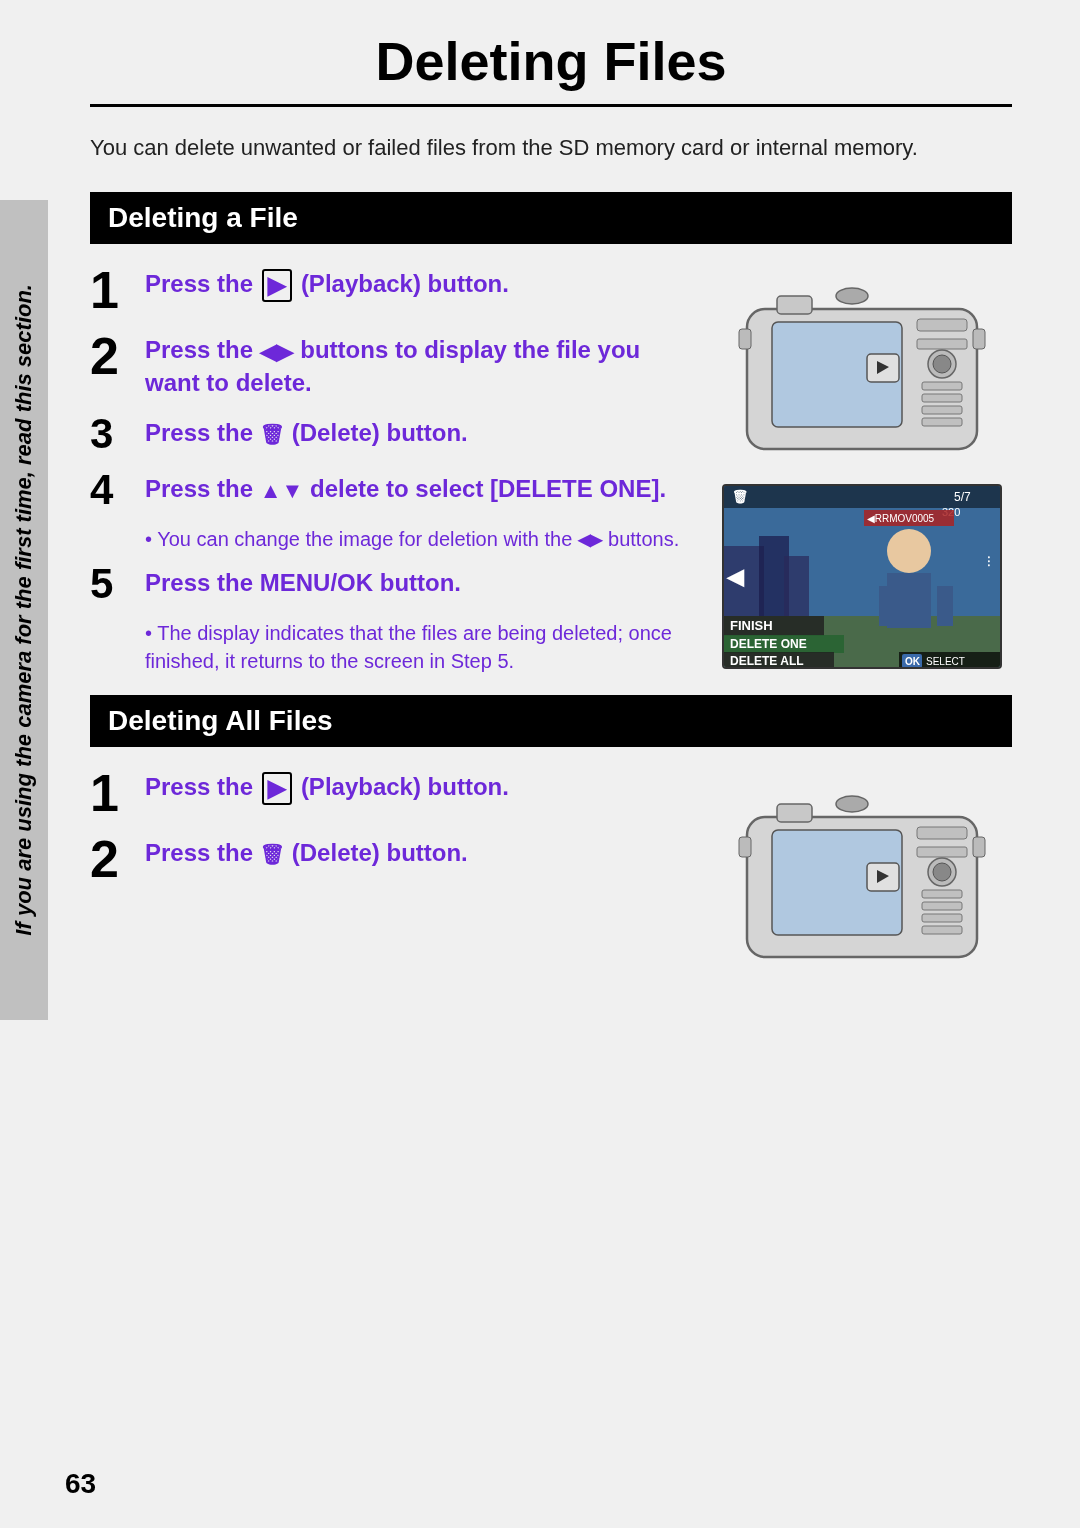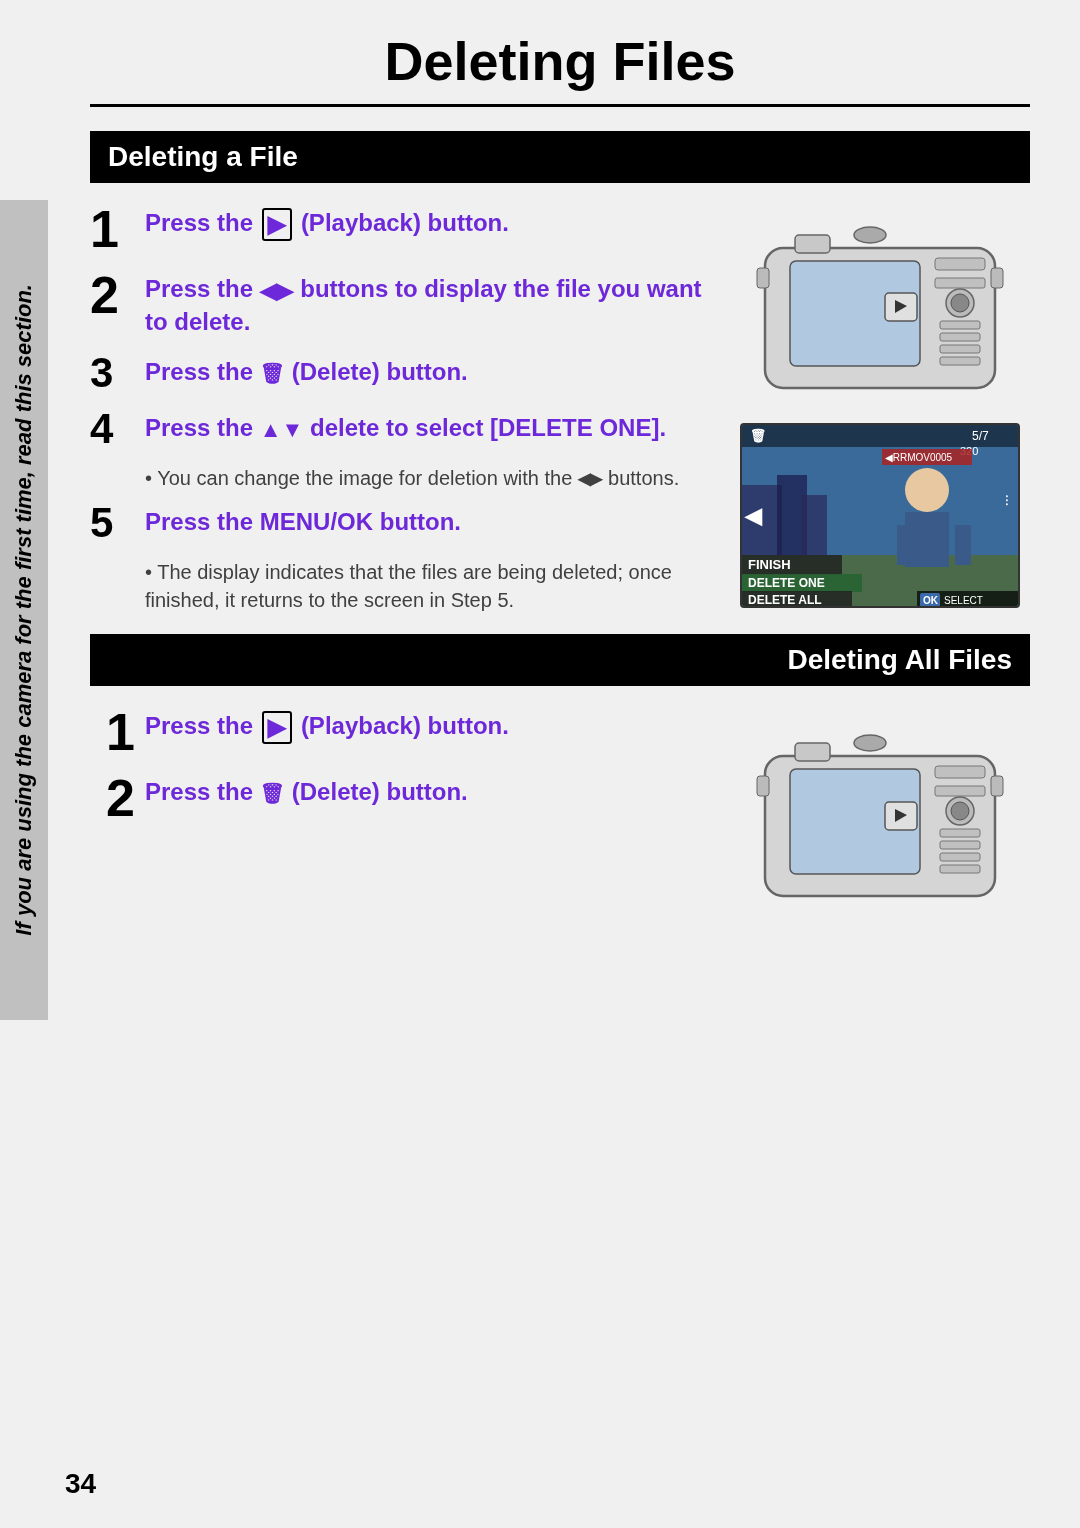--- a/index.html
+++ b/index.html
@@ -44,21 +44,21 @@
       line-height: 1.3;
     }
 
     
     .main-content {
       position: absolute;
       left: 60px;
       top: 0;
       right: 0;
       bottom: 0;
-      padding: 30px 50px 30px 30px;
+      padding: 30px 68px 30px 30px;
     }
 
     
     .page-title {
       text-align: center;
       font-size: 54px;
       font-weight: 900;
       color: #000;
       margin-bottom: 12px;
       font-family: Arial Black, Arial, sans-serif;
@@ -131,21 +131,21 @@
     .step-text {
       font-size: 24px;
       font-weight: bold;
       color: #6d28d9;
       line-height: 1.35;
       padding-top: 4px;
     }
 
     .bullet-text {
       font-size: 20px;
-      color: #404040;
+      color: #6d28d9;
       margin-left: 55px;
       margin-bottom: 10px;
       line-height: 1.4;
     }
 
     .bullet-text::before {
       content: "• ";
     }
 
     
@@ -170,21 +170,20 @@
       background: linear-gradient(180deg, #2a4a6e 0%, #4a7aaa 40%, #7aaa88 70%, #556655 100%);
       border: 2px solid #333;
       border-radius: 4px;
       width: 280px;
       height: 185px;
       position: relative;
       overflow: hidden;
     }
 
     .section-2 {
-      text-align: right;
     }
 
     .steps-area-2 {
       display: flex;
       gap: 20px;
     }
 
     .steps-left-2 {
       flex: 1;
     }
@@ -233,20 +232,21 @@
 
   <div class="side-tab">
     <span class="side-tab-text">If you are using the camera for the first time, read this section.</span>
   </div>
 
   <div class="main-content">
 
     <h1 class="page-title">Deleting Files</h1>
     <div class="title-divider"></div>
 
+    <p class="intro-text">You can delete unwanted or failed files from the SD memory card or internal memory.</p>
 
     <div class="section-header">Deleting a File</div>
 
     <div class="steps-area">
       <div class="steps-left">
 
         <div class="step">
           <span class="step-num">1</span>
           <span class="step-text">
             Press the <span class="icon-box">▶</span> <strong>(Playback) button.</strong>
@@ -415,15 +415,15 @@
 
             <rect x="256" y="70" width="12" height="20" rx="3" fill="#bbb" stroke="#666" stroke-width="1"></rect>
           </svg>
         </div>
 
       </div>
     </div>
 
   </div>
 
-  <div class="page-number">34</div>
+  <div class="page-number">63</div>
 
 </div>
 
 </body></html>

